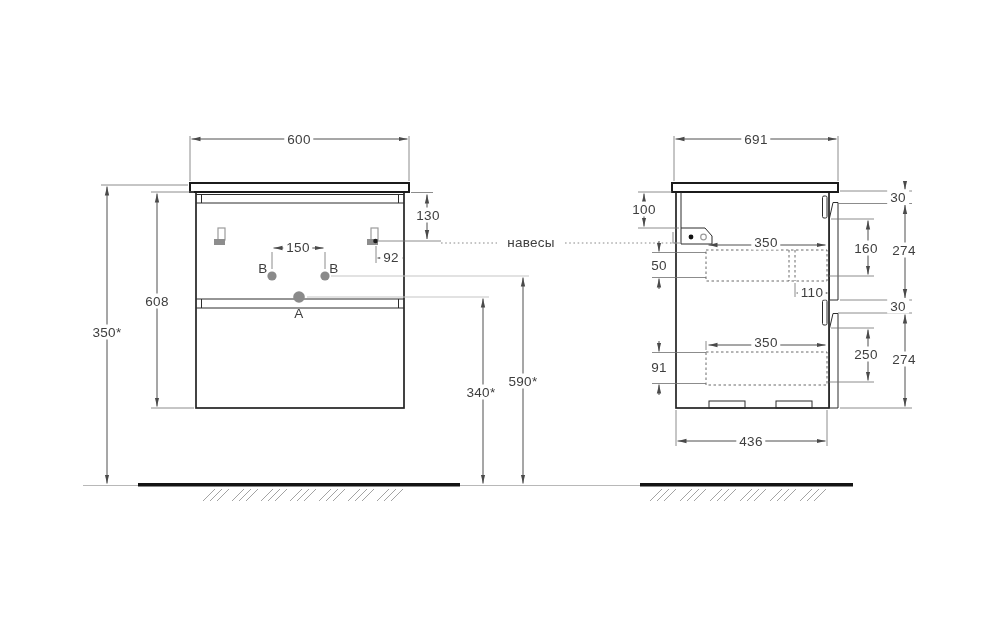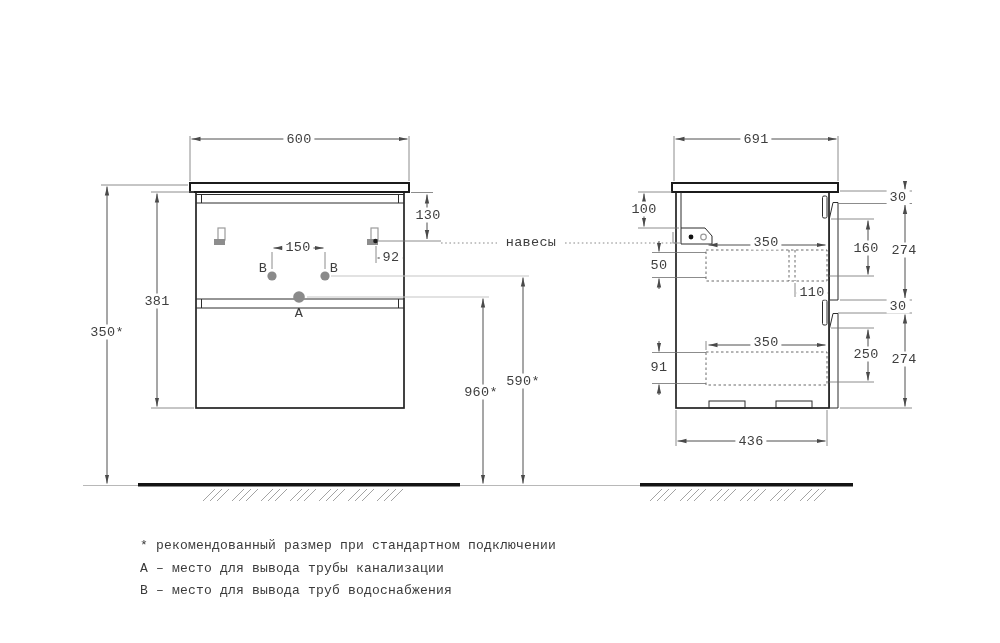--- a/index.html
+++ b/index.html
@@ -1,18 +1,18 @@
 <!DOCTYPE html>
 <html><head>
 <meta charset="utf-8">
 <style>
   html,body{margin:0;padding:0;background:#ffffff;}
   #stage{
     position:relative;width:1000px;height:642px;background:#ffffff;overflow:hidden;
-    font-family:Liberation Mono, monospace;
+    font-family:Liberation Sans, sans-serif;
   }
   svg{position:absolute;left:0;top:0;}
   .ol   {stroke:#232323;stroke-width:1.7;fill:#ffffff;}
   .olt  {stroke:#1b1b1b;stroke-width:2;fill:#ffffff;}
   .thin {stroke:#2c2c2c;stroke-width:1;fill:none;}
   .dim  {stroke:#4f4f4f;stroke-width:1;fill:none;}
   .ext  {stroke:#6e6e6e;stroke-width:0.8;fill:none;}
   .gray {stroke:#c6c6c6;stroke-width:1.1;fill:none;}
   .dash {stroke:#5a5a5a;stroke-width:0.9;fill:none;stroke-dasharray:2.5 2.5;}
   .dotl {stroke:#8a8a8a;stroke-width:1;fill:none;stroke-dasharray:1.6 2.6;}
@@ -197,23 +197,23 @@
     <line class="ext" x1="676" y1="410" x2="676" y2="446"></line>
     <line class="ext" x1="827" y1="410" x2="827" y2="446"></line>
     <line class="dim" x1="677.5" y1="441" x2="825.5" y2="441" marker-start="url(#arr)" marker-end="url(#arr)"></line>
   </g>
 </svg>
 
 <span class="dim-label" style="left:299px;top:139px">600</span>
 <span class="dim-label" style="left:428px;top:215px">130</span>
 <span class="dim-label" style="left:298px;top:247px">150</span>
 <span class="dim-label" style="left:391px;top:257px">92</span>
-<span class="dim-label" style="left:157px;top:301px">381</span>
+<span class="dim-label" style="left:157px;top:301px">608</span>
 <span class="dim-label" style="left:107px;top:332px">350*</span>
-<span class="dim-label" style="left:481px;top:392px">960*</span>
+<span class="dim-label" style="left:481px;top:392px">340*</span>
 <span class="dim-label" style="left:523px;top:381px">590*</span>
 <span class="dim-label no-bg" style="left:263px;top:268px">B</span>
 <span class="dim-label no-bg" style="left:334px;top:268px">B</span>
 <span class="dim-label no-bg" style="left:299px;top:313px">A</span>
 
 <span class="dim-label" style="left:531px;top:242px">навесы</span>
 
 <span class="dim-label" style="left:756px;top:139px">691</span>
 <span class="dim-label" style="left:644px;top:209px">100</span>
 <span class="dim-label" style="left:898px;top:197px">30</span>
@@ -222,19 +222,14 @@
 <span class="dim-label" style="left:904px;top:250px">274</span>
 <span class="dim-label" style="left:659px;top:265px">50</span>
 <span class="dim-label" style="left:812px;top:292px">110</span>
 <span class="dim-label" style="left:898px;top:306px">30</span>
 <span class="dim-label" style="left:766px;top:342px">350</span>
 <span class="dim-label" style="left:866px;top:354px">250</span>
 <span class="dim-label" style="left:904px;top:359px">274</span>
 <span class="dim-label" style="left:659px;top:367px">91</span>
 <span class="dim-label" style="left:751px;top:441px">436</span>
 
-<div id="footnotes">
-  <div>* рекомендованный размер при стандартном подключении</div>
-  <div>А – место для вывода трубы канализации</div>
-  <div>В – место для вывода труб водоснабжения</div>
+
 </div>
 
-</div>
-
 </body></html>

